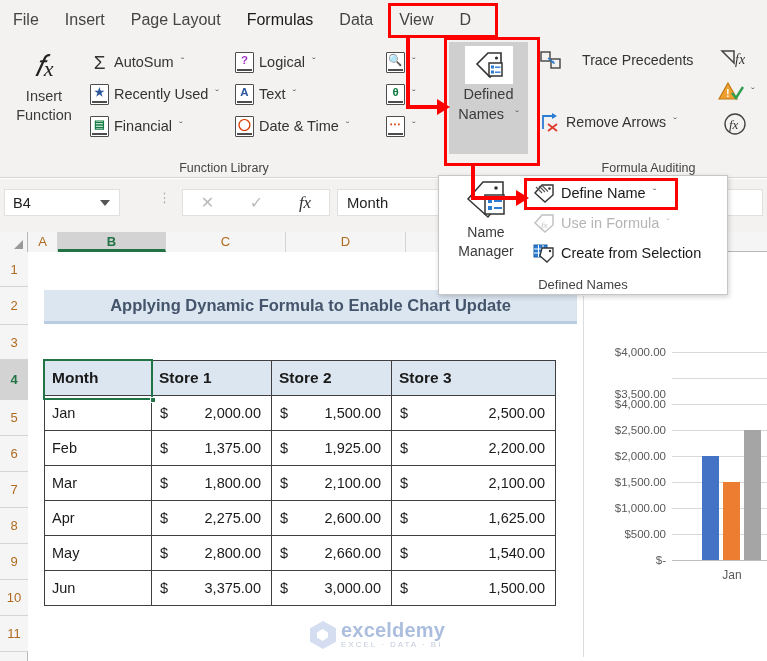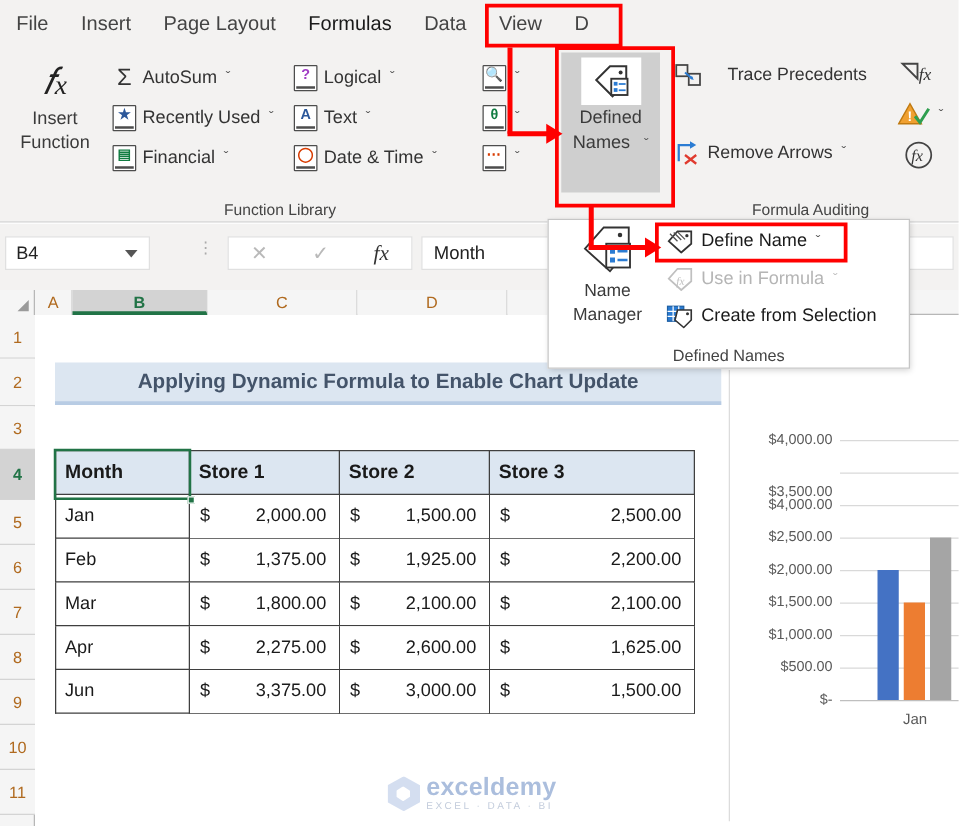--- a/index.html
+++ b/index.html
@@ -455,20 +455,26 @@
         <td>Mar</td>
         <td class="money"><span class="cur">$</span><span>1,800.00</span></td>
         <td class="money"><span class="cur">$</span><span>2,100.00</span></td>
         <td class="money"><span class="cur">$</span><span>2,100.00</span></td>
       </tr>
       <tr>
         <td>Apr</td>
         <td class="money"><span class="cur">$</span><span>2,275.00</span></td>
         <td class="money"><span class="cur">$</span><span>2,600.00</span></td>
         <td class="money"><span class="cur">$</span><span>1,625.00</span></td>
+      </tr>
+      <tr>
+        <td>May</td>
+        <td class="money"><span class="cur">$</span><span>2,800.00</span></td>
+        <td class="money"><span class="cur">$</span><span>2,660.00</span></td>
+        <td class="money"><span class="cur">$</span><span>1,540.00</span></td>
       </tr>
       <tr>
         <td>Jun</td>
         <td class="money"><span class="cur">$</span><span>3,375.00</span></td>
         <td class="money"><span class="cur">$</span><span>3,000.00</span></td>
         <td class="money"><span class="cur">$</span><span>1,500.00</span></td>
       </tr>
     </tbody>
       </table>
 

